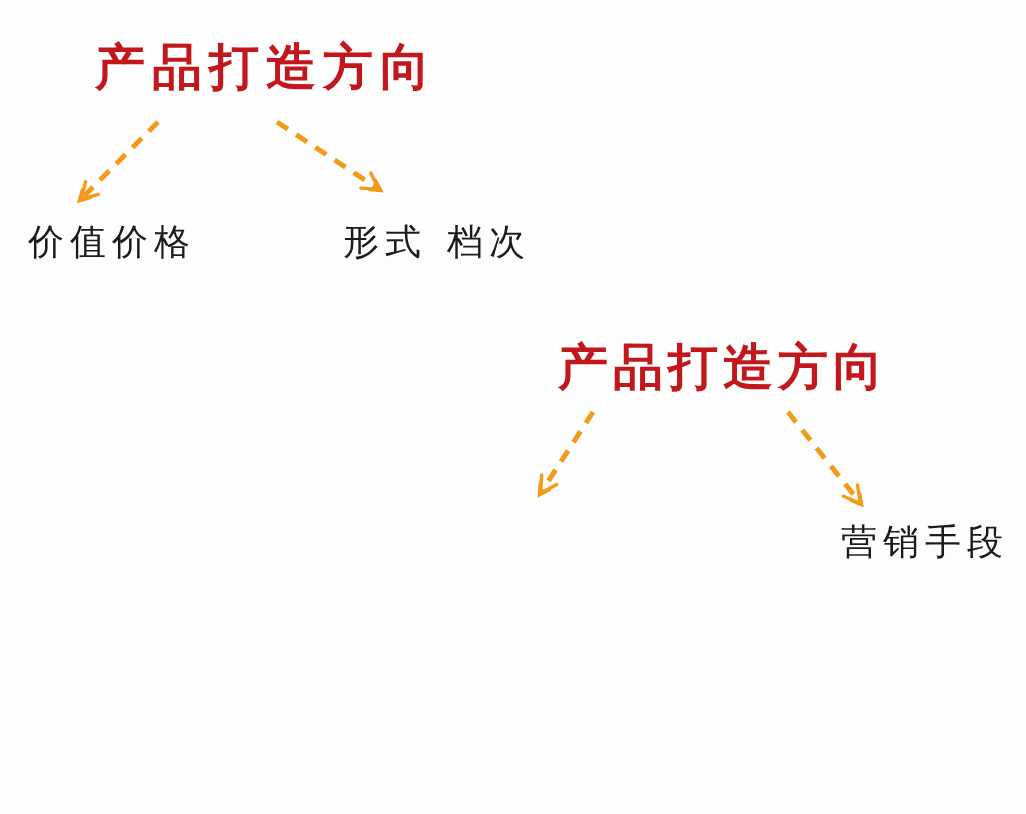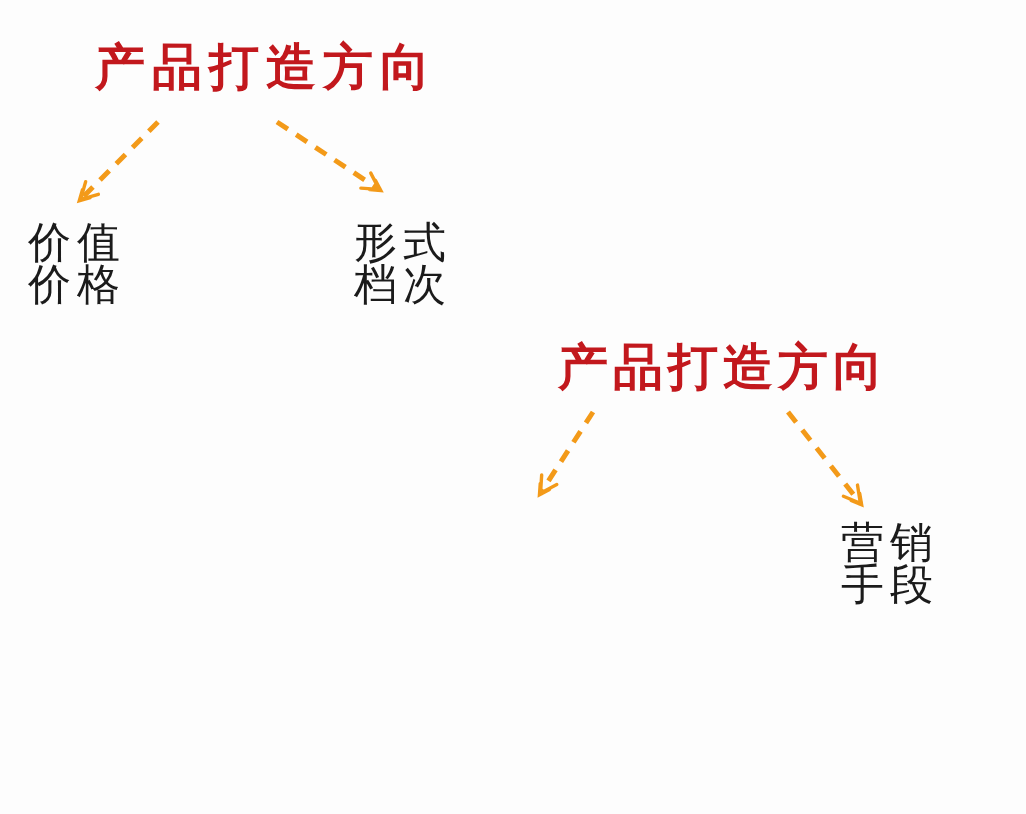--- a/index.html
+++ b/index.html
@@ -32,30 +32,30 @@
     font-weight:bold;
     letter-spacing:7px;
     color:var(--title-red);
     white-space:nowrap;
   }
   .title-product{left:95px;top:34px;}
   .title-marketing{left:558px;top:334px;letter-spacing:5px;}
   .branch-label{
     position:absolute;
     display:flex;
-    flex-direction:column;
+    flex-direction:row;
     align-items:center;
-    font-size:43px;
+    font-size:36px;
     line-height:42px;
     letter-spacing:6px;
     color:var(--text-dark);
     white-space:nowrap;
   }
   .lbl-value-price{left:28px;top:221px;}
-  .lbl-form-grade{left:354px;top:221px;}
+  .lbl-form-grade{left:343px;top:221px;gap:20px;}
   .lbl-customer-level{left:485px;top:526px;}
   .lbl-marketing-means{left:841px;top:521px;}
   .footer-line{
     position:absolute;
     left:87px;top:744px;
     font-size:34px;
     letter-spacing:2px;
     color:var(--text-dark);
     white-space:nowrap;
   }

